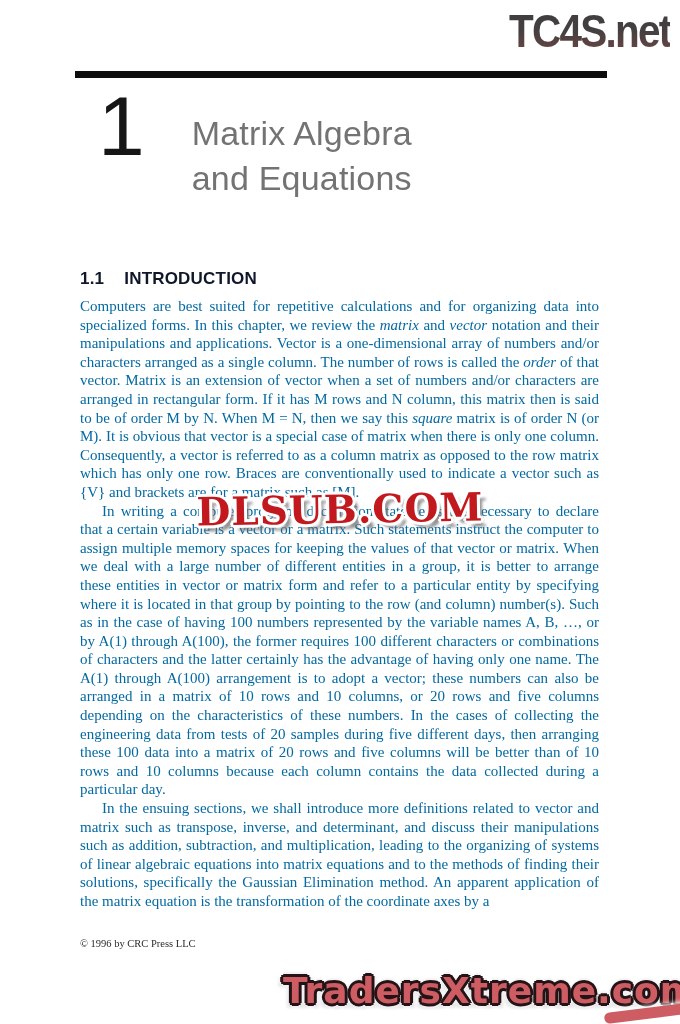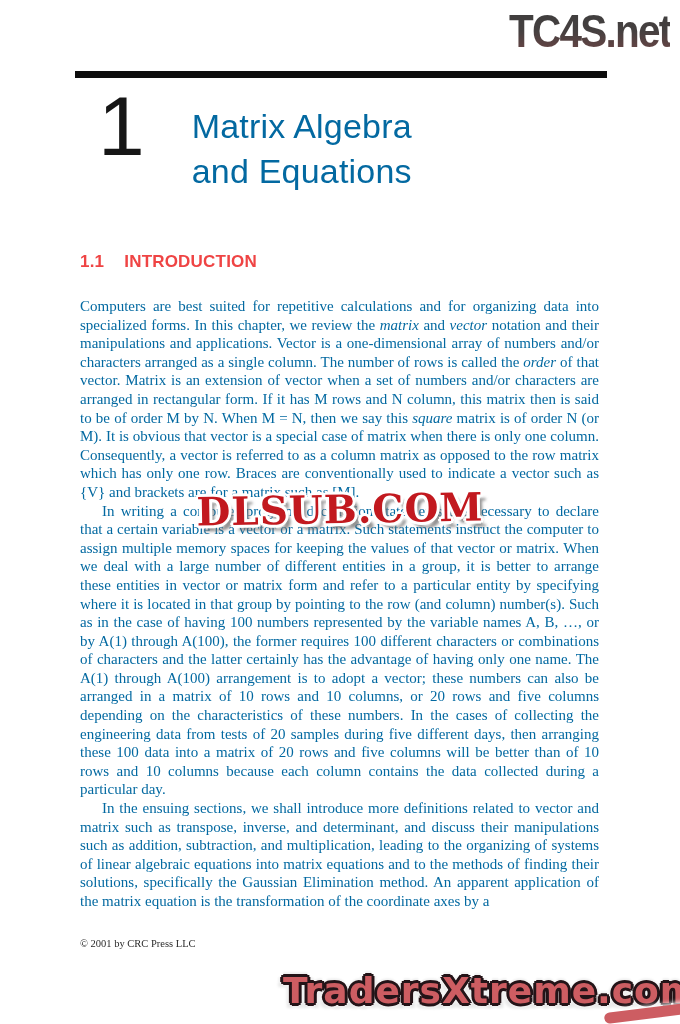--- a/index.html
+++ b/index.html
@@ -25,31 +25,31 @@
   }
 
   
   .rule { position:absolute; left:75px; top:71px; width:532px; height:7px; background:#0d0d0d; }
   .chapter { position:absolute; left:98px; top:92px; display:flex; }
   .chapter-number {
     font-family:"Liberation Sans", sans-serif;
     font-size:84px; font-weight:400; line-height:.82; color:#161616;
   }
   .chapter-title {
-    margin-left:47px; margin-top:12px;
+    margin-left:47px; margin-top:19px;
     font-family:"Liberation Sans", sans-serif;
-    font-size:34px; line-height:45px; font-weight:400; color:#0369a1;
+    font-size:34px; line-height:45px; font-weight:400; color:#737373;
     letter-spacing:.2px;
   }
 
   
   .section-head {
-    position:absolute; left:80px; top:252px;
+    position:absolute; left:80px; top:269px;
     font-family:"Liberation Sans", sans-serif;
-    font-size:17px; font-weight:700; color:#ef4444; letter-spacing:.2px;
+    font-size:17px; font-weight:700; color:#0f172a; letter-spacing:.2px;
   }
   .section-head .sec-title { margin-left:20px; }
 
   
   .body-text {
     position:absolute; left:80px; top:297px; width:519px;
     font-family:"Liberation Serif", serif;
     font-size:15px; line-height:18.6px; color:#0369a1;
     text-align:justify;
   }
@@ -120,16 +120,16 @@
 <div class="body-text">
     <p class=""><span>Computers are best suited for repetitive calculations and for organizing data into specialized forms. In this chapter, we review the </span><i>matrix</i><span> and </span><i>vector</i><span> notation and their manipulations and applications. Vector is a one-dimensional array of numbers and/or characters arranged as a single column. The number of rows is called the </span><i>order</i><span> of that vector. Matrix is an extension of vector when a set of numbers and/or characters are arranged in rectangular form. If it has M rows and N column, this matrix then is said to be of order M by N. When M = N, then we say this </span><i>square</i><span> matrix is of order N (or M). It is obvious that vector is a special case of matrix when there is only one column. Consequently, a vector is referred to as a column matrix as opposed to the row matrix which has only one row. Braces are conventionally used to indicate a vector such as {V} and brackets are for a matrix such as [M].</span></p>
     <p class="indent"><span>In writing a computer program, declaration statements are necessary to declare that a certain variable is a vector or a matrix. Such statements instruct the computer to assign multiple memory spaces for keeping the values of that vector or matrix. When we deal with a large number of different entities in a group, it is better to arrange these entities in vector or matrix form and refer to a particular entity by specifying where it is located in that group by pointing to the row (and column) number(s). Such as in the case of having 100 numbers represented by the variable names A, B, …, or by A(1) through A(100), the former requires 100 different characters or combinations of characters and the latter certainly has the advantage of having only one name. The A(1) through A(100) arrangement is to adopt a vector; these numbers can also be arranged in a matrix of 10 rows and 10 columns, or 20 rows and five columns depending on the characteristics of these numbers. In the cases of collecting the engineering data from tests of 20 samples during five different days, then arranging these 100 data into a matrix of 20 rows and five columns will be better than of 10 rows and 10 columns because each column contains the data collected during a particular day.</span></p>
     <p class="indent"><span>In the ensuing sections, we shall introduce more definitions related to vector and matrix such as transpose, inverse, and determinant, and discuss their manipulations such as addition, subtraction, and multiplication, leading to the organizing of systems of linear algebraic equations into matrix equations and to the methods of finding their solutions, specifically the Gaussian Elimination method. An apparent application of the matrix equation is the transformation of the coordinate axes by a</span></p>
   </div>
 
 <div class="dlsub">
   <span>DLSUB.COM</span>
 </div>
 
-<div class="copyright">© 2001 by CRC Press LLC</div>
+<div class="copyright">© 1996 by CRC Press LLC</div>
 
 <div class="traders">TradersXtreme.com</div>
 <div class="traders-swoosh"></div>
 
 </body></html>

